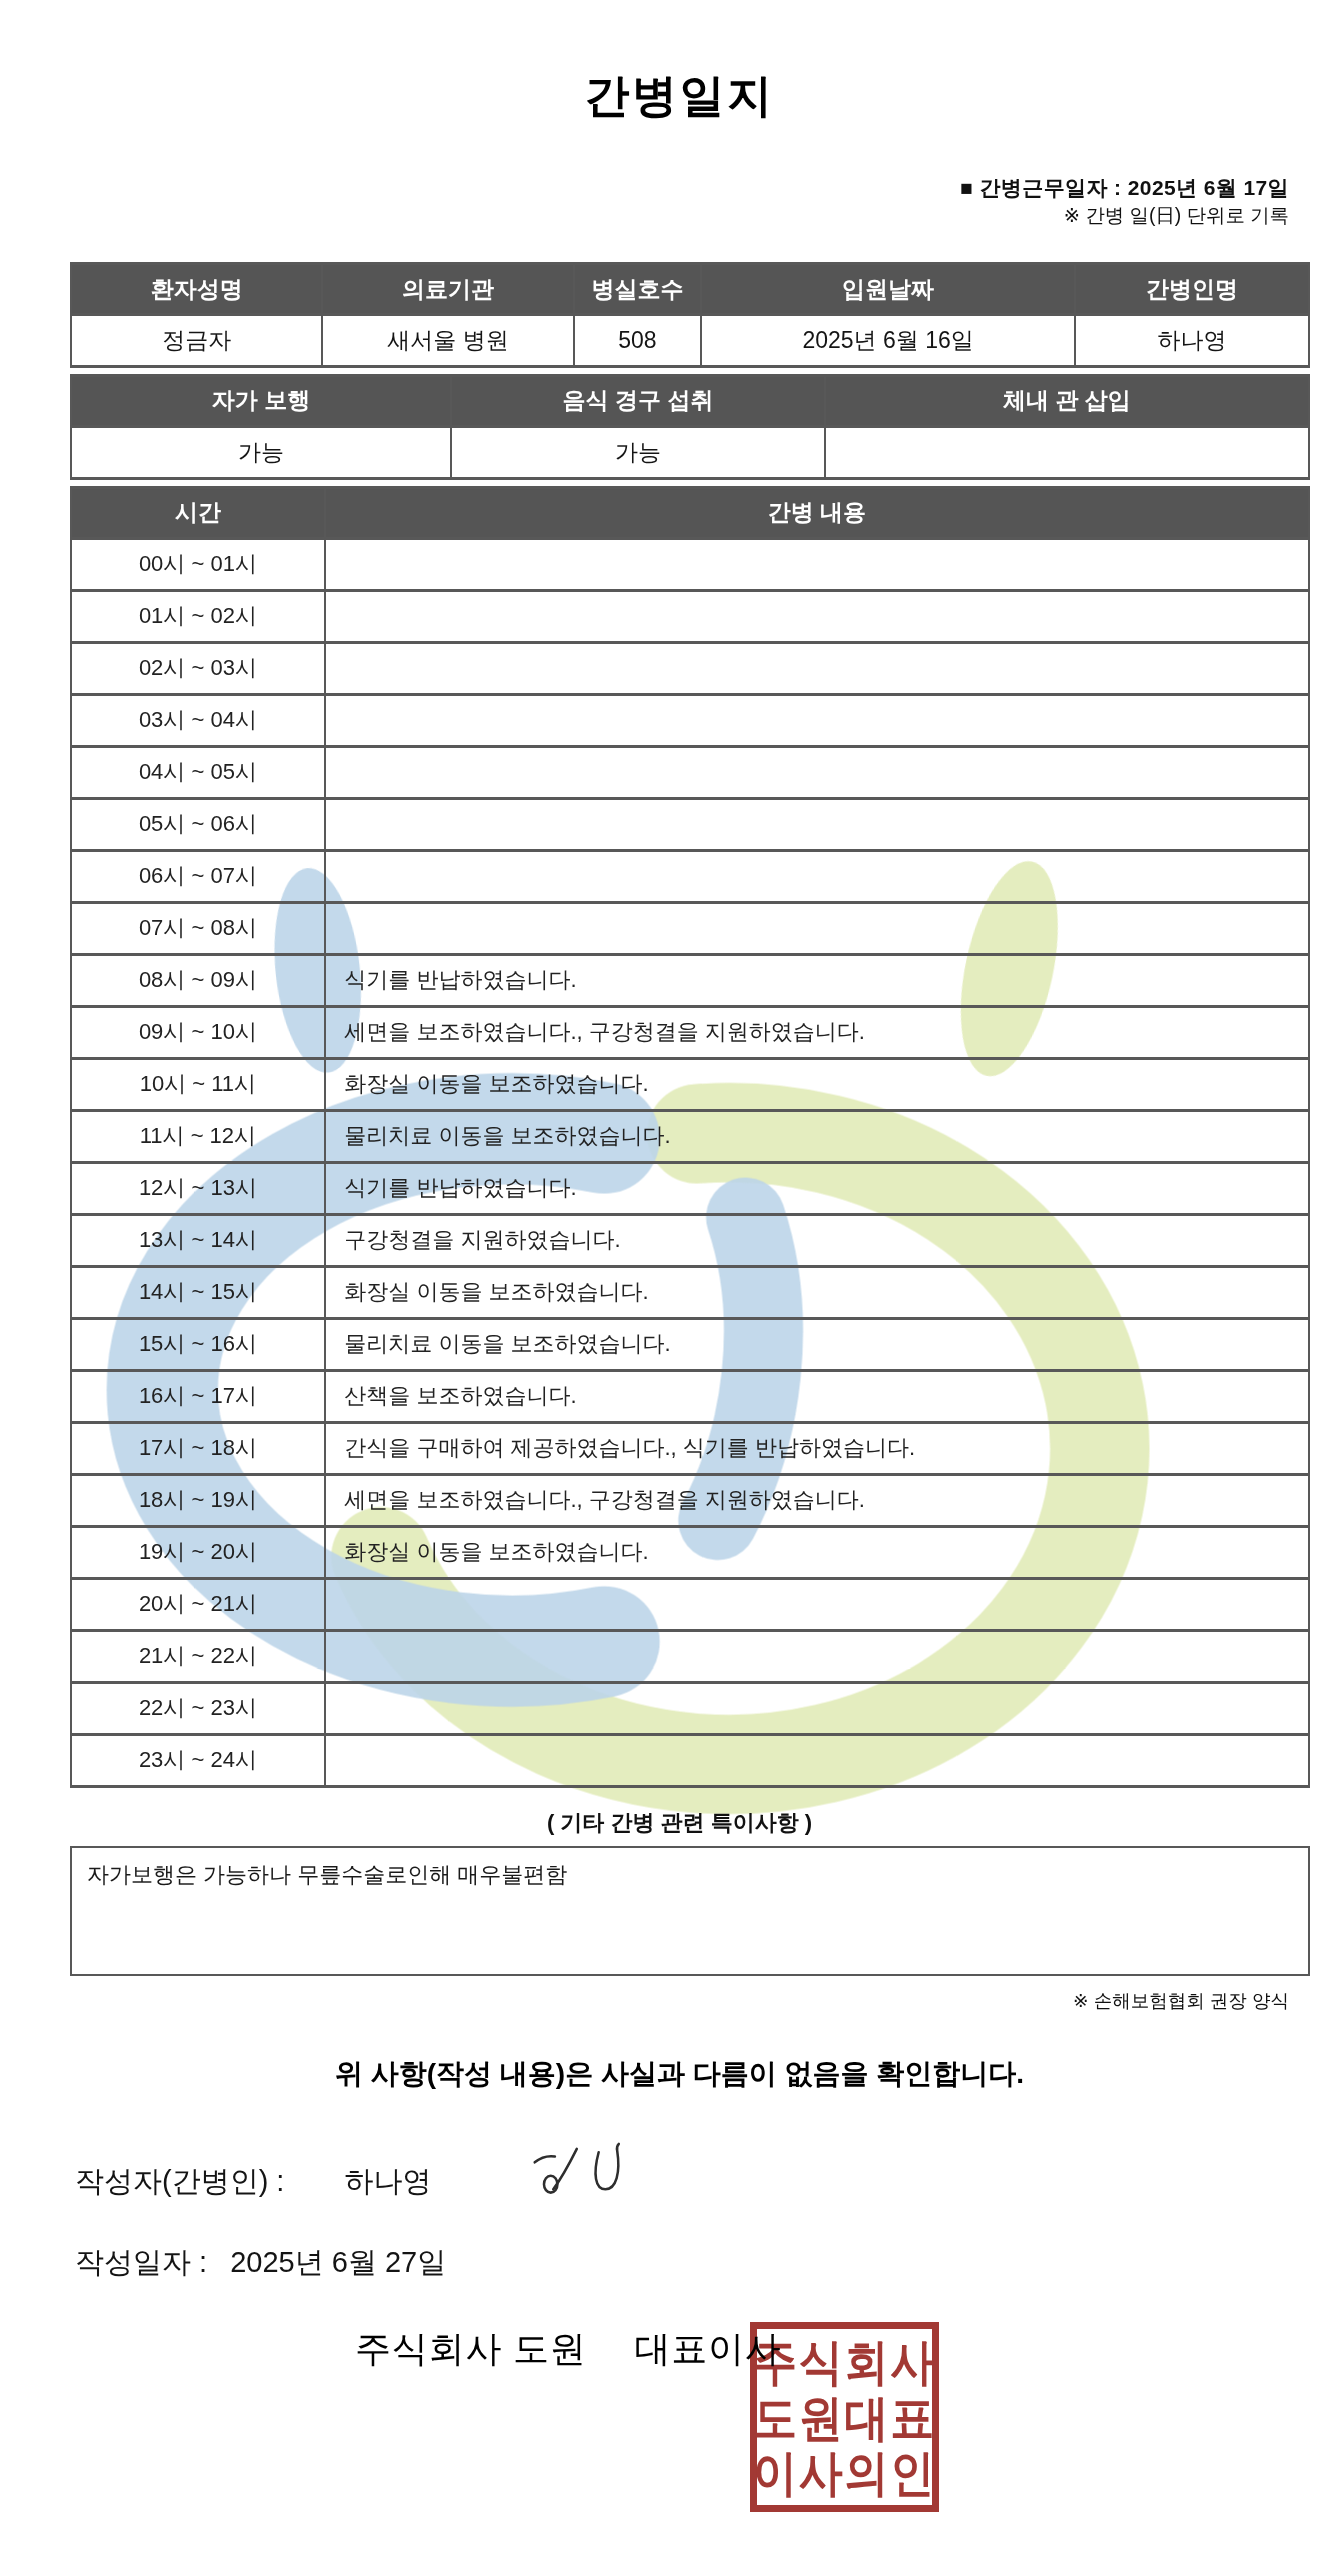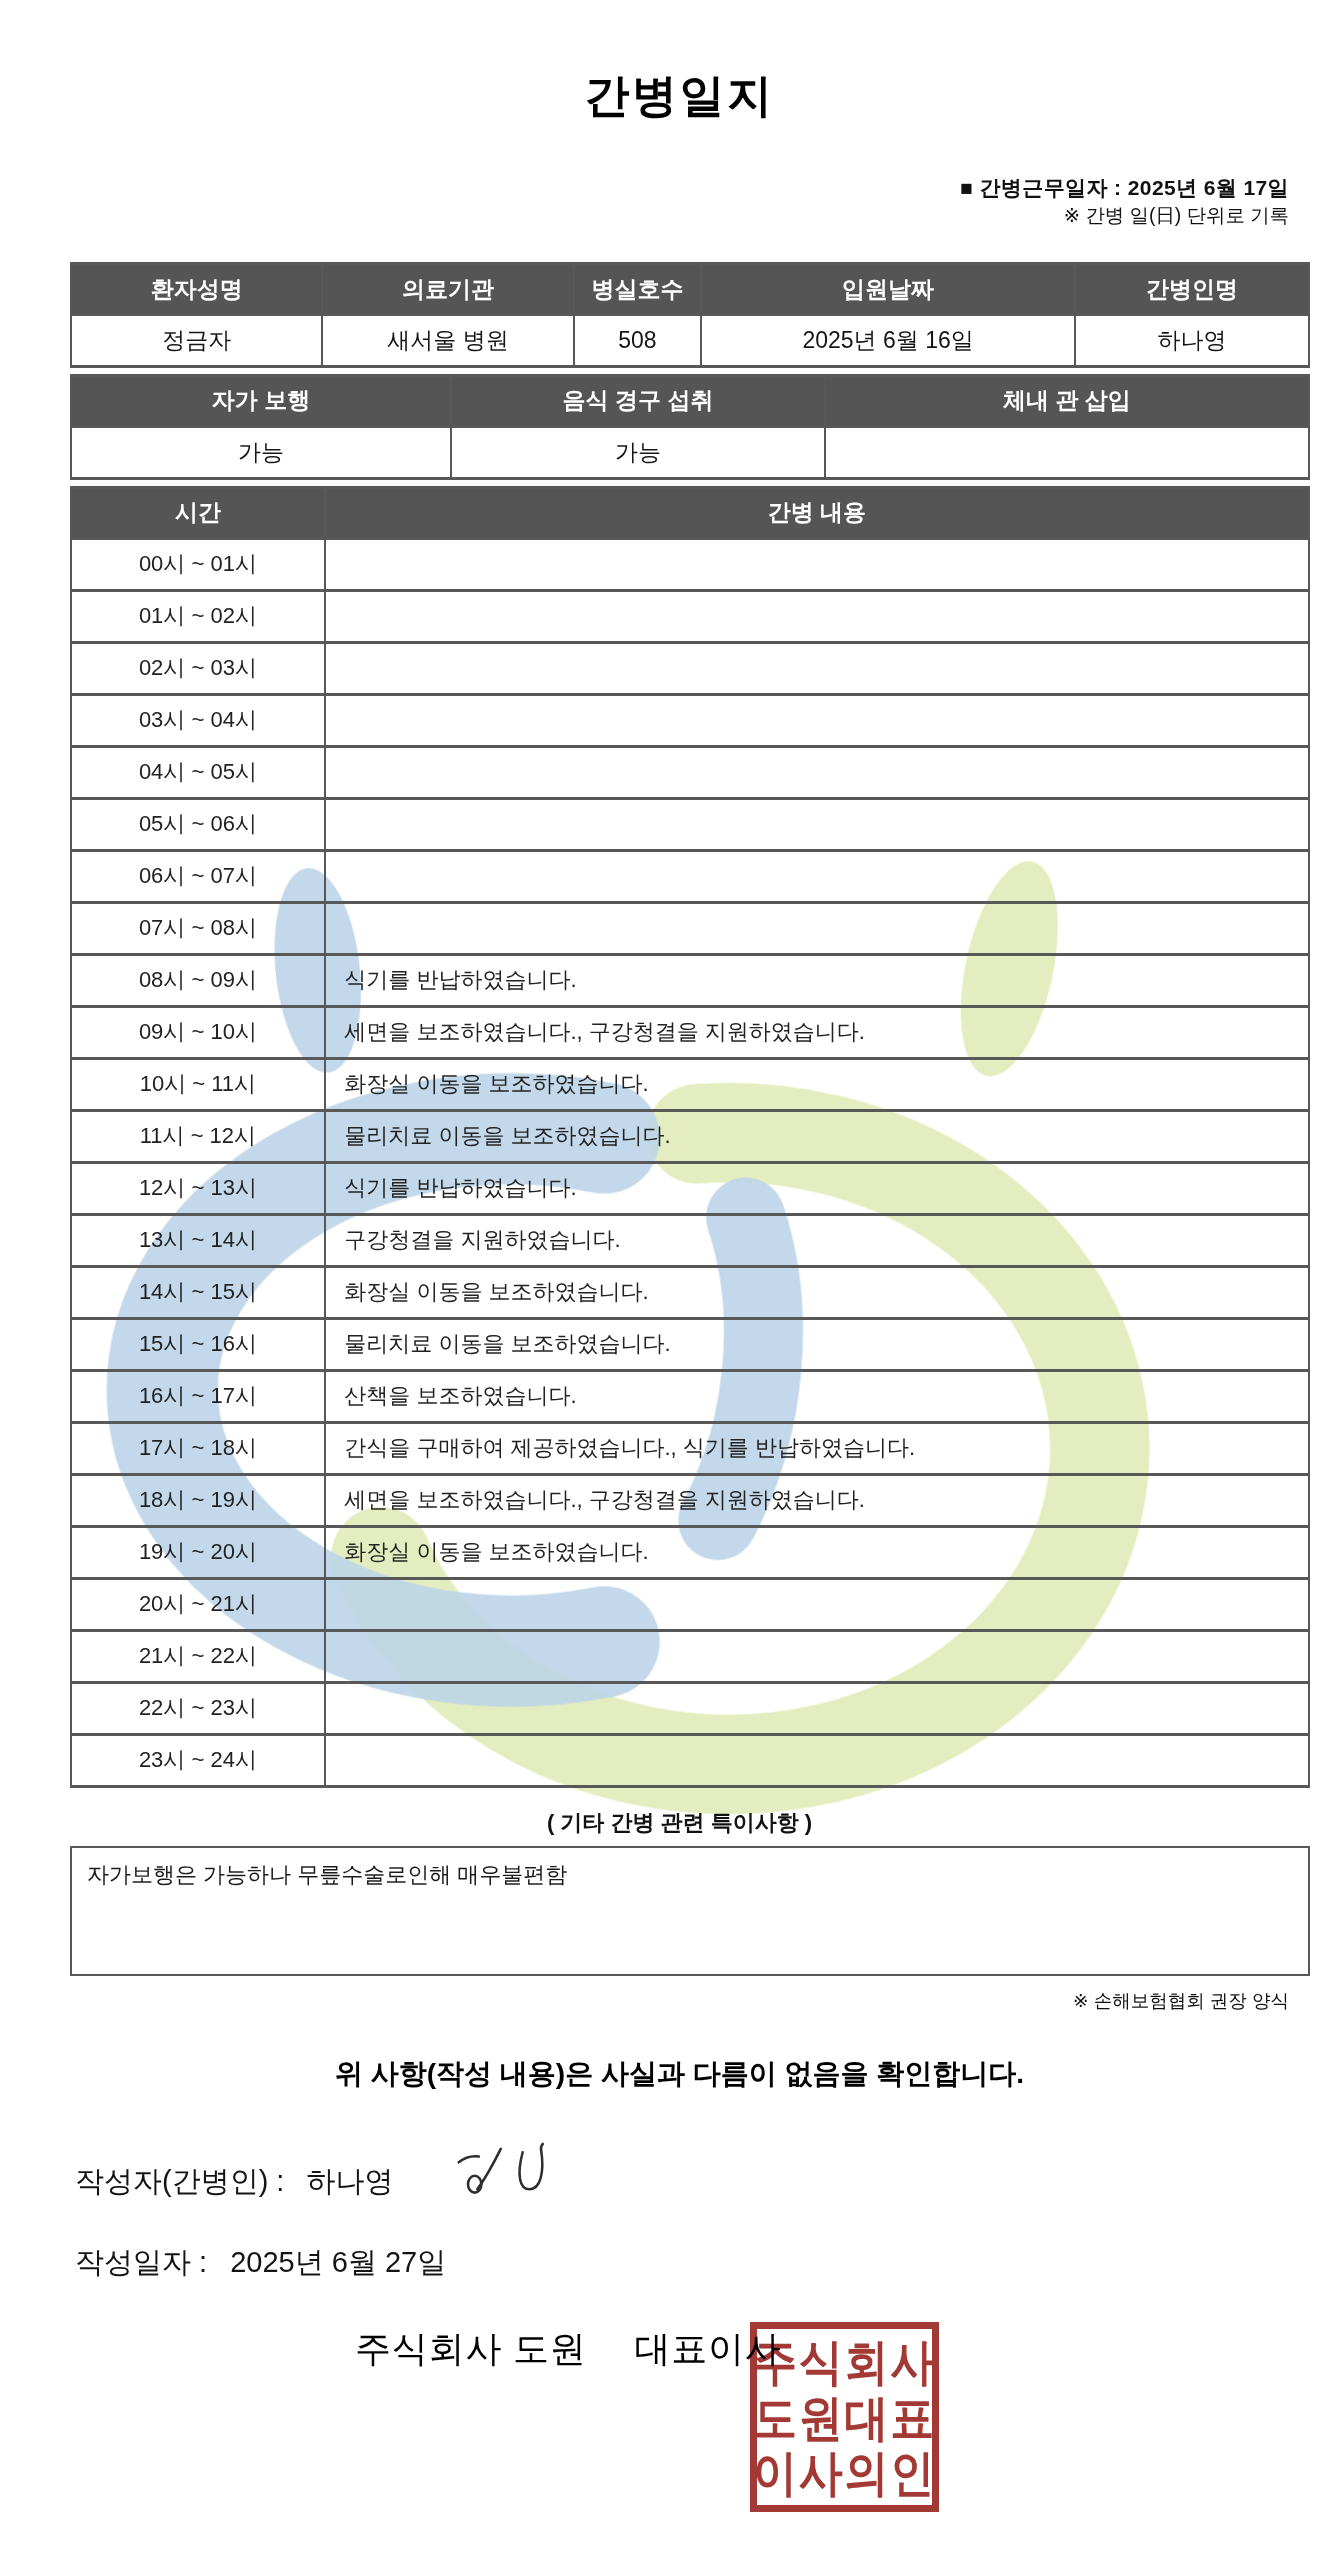--- a/index.html
+++ b/index.html
@@ -36,21 +36,21 @@
   .c-t1 { width:20.5%; } .c-t2 { width:79.5%; }
 
   .notes-title { margin-top:20px; text-align:center; font-size:22px; font-weight:700; color:#111; }
   .notes-box { margin:8.4px 0 0 49px; width:1240px; height:130px; border:2.5px solid #585858;
                padding:11.8px 15px; font-size:22px; color:#1a1a1a; background:transparent; }
   .form-note { margin:11.8px 49px 0 0; text-align:right; font-size:18.5px; color:#111; }
 
   .confirmation { margin-top:42px; text-align:center; font-size:28px; font-weight:700; color:#000; }
 
   .writer-line, .date-line { margin-left:54px; font-size:29px; color:#141414; }
-  .writer-line { margin-top:54px; display:flex; align-items:center; }
+  .writer-line { margin-top:54px; display:flex; align-items:center;gap:38px; }
   .writer-name { margin-left:22px; }
   .signature { margin-left:59px; transform:translateY(-6.7px); }
   .date-line { margin-top:25px; }
   .date-value { margin-left:15px; }
 
   .company-line { margin-top:42px; margin-left:334px; font-size:36px; font-weight:400;
                   color:#000; letter-spacing:0.8px; }
   .company-title { margin-left:37px; }
 
   .seal { position:absolute; left:750px; top:2322px; width:189px; height:190px;

